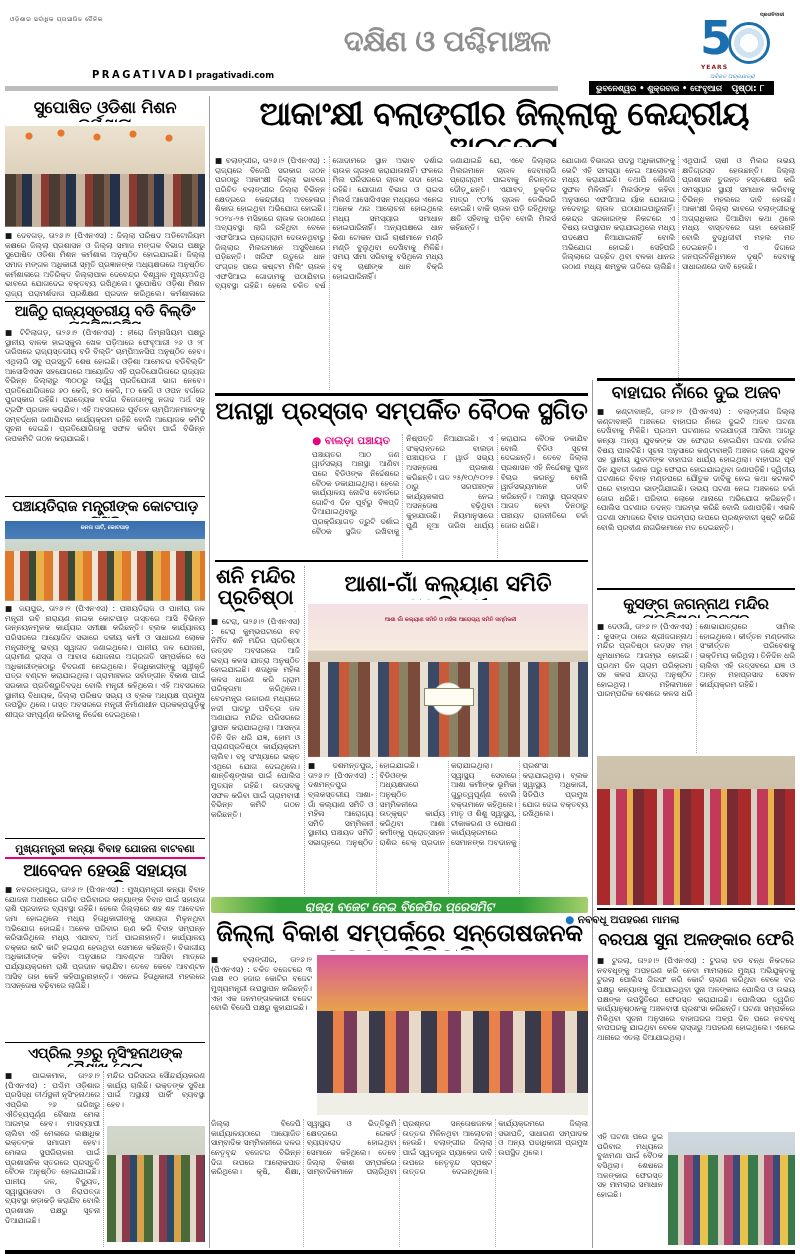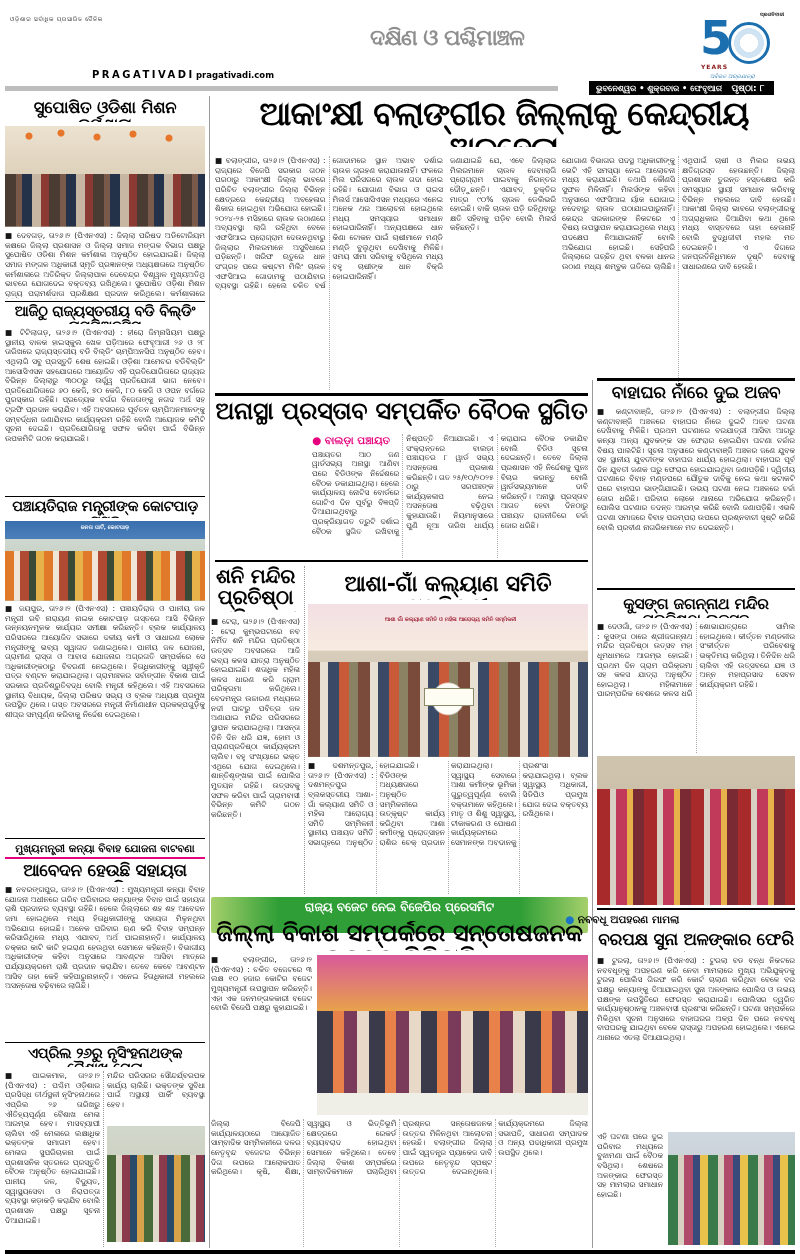--- a/index.html
+++ b/index.html
@@ -61,21 +61,21 @@
     background-size:100% 75%,100% 100%;background-position:bottom,top;}
 </style>
 </head>
 <body>
 
 <div class="page">
 
   <div class="abs" style="left:10px;top:15px;width:190px;height:9px;font-size:6px;letter-spacing:.6px;color:#222;">ଓଡ଼ିଶାର ସର୍ବାଧିକ ପ୍ରସାରିତ ଦୈନିକ</div>
   <div class="abs" style="left:92px;top:69px;width:120px;height:12px;font-size:10px;font-weight:800;letter-spacing:2.5px;color:#000;">PRAGATIVADI</div>
   <div class="abs" style="left:196px;top:70px;width:90px;height:11px;font-size:8.5px;font-weight:800;color:#000;">pragativadi.com</div>
-  <div class="hd" style="left:312px;top:26px;width:270px;height:48px;font-size:22px;color:#8f8f8f;letter-spacing:-1px;">ଦକ୍ଷିଣ ଓ ପଶ୍ଚିମାଞ୍ଚଳ</div>
+  <div class="hd" style="left:312px;top:26px;width:270px;height:48px;font-size:29px;color:#8f8f8f;letter-spacing:-1px;">ଦକ୍ଷିଣ ଓ ପଶ୍ଚିମାଞ୍ଚଳ</div>
 
   <div class="abs" style="left:698px;top:11px;width:88px;height:70px;">
     <div style="position:absolute;right:2px;top:0;font-size:5px;font-weight:700;color:#000;">ପ୍ରଗତିବାଦୀ</div>
     <div style="position:absolute;left:2px;top:4px;font-size:46px;font-weight:900;color:#1b6fae;line-height:1;">5</div>
     <div style="position:absolute;left:30px;top:11px;width:36px;height:36px;border:3px solid #1b6fae;border-radius:50%;
                 background:radial-gradient(circle,#ffffff 0 35%,#cfe3f2 36% 58%,#ffffff 59%);"></div>
     <div style="position:absolute;left:3px;top:52px;font-size:6px;font-weight:800;color:#8b1a1a;letter-spacing:1px;">YEARS</div>
     <div style="position:absolute;left:12px;top:62px;font-size:5.5px;font-style:italic;color:#1b6fae;">ଅବିରତ ଅଗ୍ରଯାତ୍ରା</div>
   </div>
 
@@ -104,21 +104,21 @@
   <div class="abs bt" style="left:5px;top:604px;width:200px;height:230px;">■ ଜୟପୁର, ତା୨୬।୨ (ପିଏନଏସ) : ପଞ୍ଚାୟତିରାଜ ଓ ପାନୀୟ ଜଳ ମନ୍ତ୍ରୀ ରବି ନାରାୟଣ ନାଇକ କୋଟପାଡ଼ ଗସ୍ତରେ ଆସି ବିଭିନ୍ନ ଉନ୍ନୟନମୂଳକ କାର୍ଯ୍ୟର ସମୀକ୍ଷା କରିଛନ୍ତି। ବ୍ଲକ କାର୍ଯ୍ୟାଳୟ ପରିସରରେ ଆୟୋଜିତ ସଭାରେ ଦଳୀୟ କର୍ମୀ ଓ ସାଧାରଣ ଲୋକେ ମନ୍ତ୍ରୀଙ୍କୁ ଭବ୍ୟ ସ୍ୱାଗତ ଜଣାଇଥିଲେ। ପାନୀୟ ଜଳ ଯୋଜନା, ଗ୍ରାମୀଣ ରାସ୍ତା ଓ ଆବାସ ଯୋଜନାର ଅଗ୍ରଗତି ସମ୍ପର୍କରେ ସେ ଅଧିକାରୀଙ୍କଠାରୁ ବିବରଣୀ ନେଇଥିଲେ। ହିତାଧିକାରୀଙ୍କୁ ସ୍ୱୀକୃତି ପତ୍ର ବଣ୍ଟନ କରାଯାଇଥିଲା। ଗ୍ରାମାଞ୍ଚଳର ସର୍ବାଙ୍ଗୀନ ବିକାଶ ପାଇଁ ସରକାର ପ୍ରତିଶ୍ରୁତିବଦ୍ଧ ବୋଲି ମନ୍ତ୍ରୀ କହିଥିଲେ। ଏହି ଅବସରରେ ସ୍ଥାନୀୟ ବିଧାୟକ, ଜିଲ୍ଲା ପରିଷଦ ସଭ୍ୟ ଓ ବ୍ଲକ ଅଧ୍ୟକ୍ଷ ପ୍ରମୁଖ ଉପସ୍ଥିତ ଥିଲେ। ଗସ୍ତ ଅବସରରେ ମନ୍ତ୍ରୀ ନିର୍ମାଣାଧୀନ ପ୍ରକଳ୍ପଗୁଡ଼ିକୁ ଶୀଘ୍ର ସମ୍ପୂର୍ଣ୍ଣ କରିବାକୁ ନିର୍ଦ୍ଦେଶ ଦେଇଥିଲେ।</div>
 
   <div class="hr" style="left:5px;top:838px;width:200px;height:1px;"></div>
   <div class="abs kicker" style="left:5px;top:842px;width:200px;height:15px;border-bottom:2.5px solid #e6007e;text-align:center;">ମୁଖ୍ୟମନ୍ତ୍ରୀ କନ୍ୟା ବିବାହ ଯୋଜନା ବାଟବଣା</div>
   <div class="hd" style="left:5px;top:861px;width:200px;height:21px;font-size:17px;">ଆବେଦନ ହେଉଛି ସହାୟତା ଆସୁନି</div>
   <div class="abs bt" style="left:5px;top:885px;width:200px;height:154px;">■ ନବରଙ୍ଗପୁର, ତା୨୬।୨ (ପିଏନଏସ) : ମୁଖ୍ୟମନ୍ତ୍ରୀ କନ୍ୟା ବିବାହ ଯୋଜନା ଅଧୀନରେ ଗରିବ ପରିବାରର କନ୍ୟାଙ୍କ ବିବାହ ପାଇଁ ସହାୟତା ରାଶି ପ୍ରଦାନର ବ୍ୟବସ୍ଥା ରହିଛି। ହେଲେ ଜିଲ୍ଲାରେ ଶହ ଶହ ଆବେଦନ ଜମା ହୋଇଥିଲେ ମଧ୍ୟ ହିତାଧିକାରୀଙ୍କୁ ସହାୟତା ମିଳୁନଥିବା ଅଭିଯୋଗ ହୋଇଛି। ଅନେକ ପରିବାର ଋଣ କରି ବିବାହ ସମ୍ପନ୍ନ କରିସାରିଥିଲେ ମଧ୍ୟ ଏଯାବତ୍ ଅର୍ଥ ପାଇନାହାନ୍ତି। କାର୍ଯ୍ୟାଳୟ ଚକ୍କର କାଟି କାଟି ହଇରାଣ ହେଉଥିବା ସେମାନେ କହିଛନ୍ତି। ବିଭାଗୀୟ ଅଧିକାରୀଙ୍କ କହିବା ଅନୁସାରେ ଆବଣ୍ଟନ ଆସିବା ମାତ୍ରେ ପର୍ଯ୍ୟାୟକ୍ରମେ ରାଶି ପ୍ରଦାନ କରାଯିବ। ତେବେ କେବେ ଆବଣ୍ଟନ ଆସିବ ତାହା କେହି କହିପାରୁନାହାନ୍ତି। ଏନେଇ ହିତାଧିକାରୀ ମହଲରେ ଅସନ୍ତୋଷ ବଢ଼ିବାରେ ଲାଗିଛି।</div>
 
   <div class="hr" style="left:5px;top:1042px;width:200px;height:1px;"></div>
   <div class="hd" style="left:5px;top:1046px;width:200px;height:21px;font-size:14.5px;">ଏପ୍ରିଲ ୨୬ରୁ ନୃସିଂହନାଥଙ୍କ ବୈଶାଖ ମେଳା</div>
   <div class="abs bt" style="left:5px;top:1071px;width:95px;height:177px;">■ ପାଇକମାଳ, ତା୨୬।୨ (ପିଏନଏସ) : ପଶ୍ଚିମ ଓଡ଼ିଶାର ପ୍ରସିଦ୍ଧ ତୀର୍ଥସ୍ଥଳୀ ନୃସିଂହନାଥରେ ଏପ୍ରିଲ ୨୬ ତାରିଖରୁ ଐତିହ୍ୟପୂର୍ଣ୍ଣ ବୈଶାଖ ମେଳା ଆରମ୍ଭ ହେବ। ମାସବ୍ୟାପୀ ଚାଲିବା ଏହି ମେଳାରେ ଲକ୍ଷାଧିକ ଭକ୍ତଙ୍କ ସମାଗମ ହେବ। ମେଳାର ସୁପରିଚାଳନା ପାଇଁ ପ୍ରଶାସନିକ ସ୍ତରରେ ପ୍ରସ୍ତୁତି ବୈଠକ ଅନୁଷ୍ଠିତ ହୋଇଯାଇଛି। ପାନୀୟ ଜଳ, ବିଦ୍ୟୁତ, ସ୍ୱାସ୍ଥ୍ୟସେବା ଓ ନିରାପତ୍ତା ବ୍ୟବସ୍ଥା କଡ଼ାକଡ଼ି କରାଯିବ ବୋଲି ପ୍ରଶାସନ ପକ୍ଷରୁ ସୂଚନା ଦିଆଯାଇଛି।</div>
-  <div class="abs bt" style="left:107px;top:1071px;width:98px;height:52px;">ମନ୍ଦିର ପରିସରର ସୌନ୍ଦର୍ଯ୍ବରପକ କାର୍ଯ୍ୟ ଚାଲିଛି। ଭକ୍ତଙ୍କ ସୁବିଧା ପାଇଁ ଅସ୍ଥାୟୀ ପାର୍କିଂ ବ୍ୟବସ୍ଥା ହେବ।</div>
+  <div class="abs bt" style="left:107px;top:1071px;width:98px;height:52px;">ମନ୍ଦିର ପରିସରର ସୌନ୍ଦର୍ଯ୍ୟକରଣ କାର୍ଯ୍ୟ ଚାଲିଛି। ଭକ୍ତଙ୍କ ସୁବିଧା ପାଇଁ ଅସ୍ଥାୟୀ ପାର୍କିଂ ବ୍ୟବସ୍ଥା ହେବ।</div>
   <div class="photo ph-mela" style="left:107px;top:1126px;width:98px;height:116px;"></div>
 
   <div class="hd" style="left:213px;top:97px;width:582px;height:50px;font-size:33px;letter-spacing:-1px;">ଆକାଂକ୍ଷୀ ବଲାଙ୍ଗୀର ଜିଲ୍ଲାକୁ କେନ୍ଦ୍ରୀୟ ଅବହେଳା</div>
   <div class="abs bt cols2" style="left:215px;top:156px;width:228px;height:234px;">■ ବଲାଙ୍ଗୀର, ତା୨୬।୨ (ପିଏନଏସ) : ରାଜ୍ୟରେ ବିଜେପି ସରକାର ଗଠନ ପରଠାରୁ ଆକାଂକ୍ଷୀ ଜିଲ୍ଲା ଭାବରେ ପରିଚିତ ବଲାଙ୍ଗୀର ଜିଲ୍ଲା ବିଭିନ୍ନ କ୍ଷେତ୍ରରେ କେନ୍ଦ୍ରୀୟ ଅବହେଳାର ଶିକାର ହୋଇଥିବା ଅଭିଯୋଗ ହୋଇଛି। ୨୦୨୪-୨୫ ମସିହାରେ ଚାଉଳ ଉଠାଣରେ ଅବ୍ୟବସ୍ଥା ଲାଗି ରହିଥିବା ବେଳେ ଏଫସିଆଇ ପ୍ରୋଗ୍ରାମ ଦେଉନଥିବାରୁ ଜିଲ୍ଲାର ମିଲରମାନେ ଅସୁବିଧାରେ ପଡ଼ିଛନ୍ତି। ଖରିଫ ଋତୁରେ ଧାନ ସଂଗ୍ରହ ପରେ କଷ୍ଟମ ମିଲିଂ ଚାଉଳ ଏଫସିଆଇ ଗୋଦାମକୁ ପଠାଯିବାର ବ୍ୟବସ୍ଥା ରହିଛି। ହେଲେ ଚଳିତ ବର୍ଷ ଗୋଦାମରେ ସ୍ଥାନ ଅଭାବ ଦର୍ଶାଇ ଚାଉଳ ଗ୍ରହଣ କରାଯାଉନାହିଁ। ଫଳରେ ମିଲ ପରିସରରେ ଚାଉଳ ଗଦା ହୋଇ ରହିଛି। ଯୋଗାଣ ବିଭାଗ ଓ ରାଇସ ମିଲର୍ସ ଆସୋସିଏସନ ମଧ୍ୟରେ ଏନେଇ ଅନେକ ଥର ଆଲୋଚନା ହୋଇଥିଲେ ମଧ୍ୟ ସମସ୍ୟାର ସମାଧାନ ହୋଇପାରିନାହିଁ। ଅନ୍ୟପକ୍ଷରେ ଧାନ କିଣା ଟୋକନ ପାଇଁ ଚାଷୀମାନେ ମଣ୍ଡି ମଣ୍ଡି ବୁଲୁଥିବା ଦେଖିବାକୁ ମିଳିଛି। ସମୟ ସୀମା ସରିବାକୁ ବସିଥିଲେ ମଧ୍ୟ ବହୁ ଚାଷୀଙ୍କ ଧାନ ବିକ୍ରି ହୋଇପାରିନାହିଁ।</div>
   <div class="abs" style="left:450px;top:156px;width:106px;height:234px;">
     <div class="bt">ଜଣାଯାଇଛି ଯେ, ଏବେ ଜିଲ୍ଲାର ମିଲରମାନେ ଚାଉଳ ଦେବାଲାଗି ପ୍ରୋଗ୍ରାମ ପାଇବାକୁ ନିରନ୍ତର ଦୌଡ଼ୁଛନ୍ତି। ଏଯାବତ୍ ଚୁକ୍ତିର ମାତ୍ର ୯୦% ଚାଉଳ ଡେଲିଭରି ହୋଇଛି। ବାକି ଚାଉଳ ପଡ଼ି ରହିଥିବାରୁ କ୍ଷତି ସହିବାକୁ ପଡ଼ିବ ବୋଲି ମିଲର୍ସ କହିଛନ୍ତି।</div>
   </div>
   <div class="abs bt cols2" style="left:562px;top:156px;width:233px;height:234px;">ଯୋଗାଣ ବିଭାଗର ପଦସ୍ଥ ଅଧିକାରୀଙ୍କୁ ଭେଟି ଏହି ସମସ୍ୟା ନେଇ ଆଲୋଚନା ମଧ୍ୟ କରାଯାଇଛି। ତଥାପି କୌଣସି ସୁଫଳ ମିଳିନାହିଁ। ମିଲର୍ସଙ୍କ କହିବା ଅନୁସାରେ ଏଫସିଆଇ ର୍ୟାକ ଯୋଗାଇ ନଦେବାରୁ ଚାଉଳ ପଠାଯାଇପାରୁନାହିଁ। କେନ୍ଦ୍ର ସରକାରଙ୍କ ନିକଟରେ ଏ ବିଷୟ ଉପସ୍ଥାପନ କରାଯାଇଥିଲେ ମଧ୍ୟ ପଦକ୍ଷେପ ନିଆଯାଇନାହିଁ ବୋଲି ଅଭିଯୋଗ ହୋଇଛି। ସେହିପରି ଜିଲ୍ଲାରେ ଗଚ୍ଛିତ ଥିବା ବଳକା ଧାନର ଉଠାଣ ମଧ୍ୟ ଶମ୍ବୁକ ଗତିରେ ଚାଲିଛି। ଏଥିପାଇଁ ଚାଷୀ ଓ ମିଲର ଉଭୟ କ୍ଷତିଗ୍ରସ୍ତ ହେଉଛନ୍ତି। ଜିଲ୍ଲା ପ୍ରଶାସନ ତୁରନ୍ତ ହସ୍ତକ୍ଷେପ କରି ସମସ୍ୟାର ସ୍ଥାୟୀ ସମାଧାନ କରିବାକୁ ବିଭିନ୍ନ ମହଲରେ ଦାବି ହେଉଛି। ଆକାଂକ୍ଷୀ ଜିଲ୍ଲା ଭାବରେ ବଲାଙ୍ଗୀରକୁ ଅଗ୍ରାଧିକାର ଦିଆଯିବା କଥା ଥିଲେ ମଧ୍ୟ ବାସ୍ତବରେ ତାହା ହେଉନାହିଁ ବୋଲି ବୁଦ୍ଧିଜୀବୀ ମହଲ ମତ ଦେଇଛନ୍ତି। ଏ ଦିଗରେ ଜନପ୍ରତିନିଧିମାନେ ଦୃଷ୍ଟି ଦେବାକୁ ସାଧାରଣରେ ଦାବି ହେଉଛି।</div>
 
   <div class="hr" style="left:215px;top:393px;width:373px;height:2.5px;"></div>
@@ -142,21 +142,21 @@
   <div class="photo ph-asha" style="left:308px;top:604px;width:280px;height:153px;">
     <div class="pbanner" style="left:45px;top:12px;width:195px;height:18px;color:#9c1a30;">ଆଶା ଗାଁ କଲ୍ୟାଣ ସମିତି ଓ ମହିଳା ଆରୋଗ୍ୟ ସମିତି ସମ୍ମିଳନୀ</div>
     <div style="position:absolute;left:116px;top:84px;width:48px;height:16px;background:#fdfdf4;border:1px solid #8a8a6a;"></div>
   </div>
   <div class="abs bt cols4" style="left:308px;top:761px;width:280px;height:133px;">■ ଦଶମନ୍ତପୁର, ତା୨୬।୨ (ପିଏନଏସ) : ଦଶମନ୍ତପୁର ବ୍ଲକସ୍ତରୀୟ ଆଶା-ଗାଁ କଲ୍ୟାଣ ସମିତି ଓ ମହିଳା ଆରୋଗ୍ୟ ସମିତି ସମ୍ମିଳନୀ ସ୍ଥାନୀୟ ପଞ୍ଚାୟତ ସମିତି ସଭାଗୃହରେ ଅନୁଷ୍ଠିତ ହୋଇଯାଇଛି। ବିଡିଓଙ୍କ ଅଧ୍ୟକ୍ଷତାରେ ଅନୁଷ୍ଠିତ ସମ୍ମିଳନୀରେ ଉତ୍କୃଷ୍ଟ କାର୍ଯ୍ୟ କରିଥିବା ଆଶା କର୍ମୀଙ୍କୁ ପ୍ରୋତ୍ସାହନ ରାଶିର ଚେକ୍ ପ୍ରଦାନ କରାଯାଇଥିଲା। ସ୍ୱାସ୍ଥ୍ୟ ସେବାରେ ଆଶା କର୍ମୀଙ୍କ ଭୂମିକା ଗୁରୁତ୍ୱପୂର୍ଣ୍ଣ ବୋଲି ବକ୍ତାମାନେ କହିଥିଲେ। ମାତୃ ଓ ଶିଶୁ ସ୍ୱାସ୍ଥ୍ୟ, ଟୀକାକରଣ ଓ ପୋଷଣ କାର୍ଯ୍ୟକ୍ରମରେ ସେମାନଙ୍କ ଅବଦାନକୁ ପ୍ରଶଂସା କରାଯାଇଥିଲା। ବ୍ଲକ ସ୍ୱାସ୍ଥ୍ୟ ଅଧିକାରୀ, ସିଡିପିଓ ପ୍ରମୁଖ ଯୋଗ ଦେଇ ବକ୍ତବ୍ୟ ରଖିଥିଲେ।</div>
 
   <div class="hd" style="left:597px;top:596px;width:198px;height:22px;font-size:15.5px;">କୁସଙ୍ଗ ଜଗନ୍ନାଥ ମନ୍ଦିର ପ୍ରତିଷ୍ଠା ଉତ୍ସବ</div>
   <div class="abs bt cols2" style="left:597px;top:622px;width:198px;height:131px;">■ ଦେଓଗାଁ, ତା୨୬।୨ (ପିଏନଏସ) : କୁସଙ୍ଗ ଠାରେ ଶ୍ରୀଜଗନ୍ନାଥ ମନ୍ଦିର ପ୍ରତିଷ୍ଠା ଉତ୍ସବ ମହା ଧୂମଧାମରେ ଆରମ୍ଭ ହୋଇଛି। ପ୍ରଥମ ଦିନ ଗ୍ରାମ ପରିକ୍ରମା ସହ କଳସ ଯାତ୍ରା ଅନୁଷ୍ଠିତ ହୋଇଥିଲା। ମହିଳାମାନେ ପାରମ୍ପରିକ ବେଶରେ କଳସ ଧରି ଶୋଭାଯାତ୍ରାରେ ସାମିଲ ହୋଇଥିଲେ। କୀର୍ତ୍ତନ ମଣ୍ଡଳୀର ସଂକୀର୍ତ୍ତନ ପରିବେଶକୁ ଭକ୍ତିମୟ କରିଥିଲା। ତିନିଦିନ ଧରି ଚାଲିବା ଏହି ଉତ୍ସବରେ ଯଜ୍ଞ ଓ ଅନ୍ନ ମହାପ୍ରସାଦ ସେବନ କାର୍ଯ୍ୟକ୍ରମ ରହିଛି।</div>
   <div class="photo ph-women" style="left:597px;top:756px;width:198px;height:149px;"></div>
 
-  <div class="band" style="left:211px;top:897px;width:377px;height:36px;">ରାଜ୍ୟ ବଜେଟ ନେଇ ବିଜେପିର ପ୍ରେସମିଟ</div>
+  <div class="band" style="left:211px;top:897px;width:377px;height:16px;font-style:italic;">ରାଜ୍ୟ ବଜେଟ ନେଇ ବିଜେପିର ପ୍ରେସମିଟ</div>
   <div class="hd" style="left:211px;top:921px;width:377px;height:30px;font-size:24px;">ଜିଲ୍ଲା ବିକାଶ ସମ୍ପର୍କରେ ସନ୍ତୋଷଜନକ ଉତ୍ତର ମିଳିଲାନି</div>
   <div class="abs bt" style="left:211px;top:955px;width:101px;height:160px;">■ ବଲାଙ୍ଗୀର, ତା୨୬।୨ (ପିଏନଏସ) : ଚଳିତ ବଜେଟରେ ୩ ଲକ୍ଷ ୧୦ ହଜାର କୋଟିର ବଜେଟ ମୁଖ୍ୟମନ୍ତ୍ରୀ ଉପସ୍ଥାପନ କରିଛନ୍ତି। ଏହା ଏକ ଜନମଙ୍ଗଳକାରୀ ବଜେଟ ବୋଲି ବିଜେପି ପକ୍ଷରୁ କୁହାଯାଇଛି।</div>
   <div class="photo ph-press" style="left:317px;top:955px;width:271px;height:160px;"></div>
   <div class="abs bt cols4" style="left:211px;top:1119px;width:377px;height:128px;">ଜିଲ୍ଲା ବିଜେପି କାର୍ଯ୍ୟାଳୟଠାରେ ଆୟୋଜିତ ସାମ୍ବାଦିକ ସମ୍ମିଳନୀରେ ଦଳର ନେତୃବୃନ୍ଦ ବଜେଟର ବିଭିନ୍ନ ଦିଗ ଉପରେ ଆଲୋକପାତ କରିଥିଲେ। କୃଷି, ଶିକ୍ଷା, ସ୍ୱାସ୍ଥ୍ୟ ଓ ଭିତ୍ତିଭୂମି କ୍ଷେତ୍ରରେ ରେକର୍ଡ ବ୍ୟୟବରାଦ ହୋଇଥିବା ସେମାନେ କହିଥିଲେ। ତେବେ ଜିଲ୍ଲା ବିକାଶ ସମ୍ପର୍କରେ ସାମ୍ବାଦିକମାନେ ପଚାରିଥିବା ପ୍ରଶ୍ନର ସନ୍ତୋଷଜନକ ଉତ୍ତର ମିଳିନଥିବା ଆଲୋଚନା ହେଉଛି। ବଲାଙ୍ଗୀର ଜିଲ୍ଲା ପାଇଁ ସ୍ୱତନ୍ତ୍ର ପ୍ୟାକେଜ ଦାବି ଉପରେ ନେତୃବୃନ୍ଦ ସ୍ପଷ୍ଟ ଉତ୍ତର ଦେଇନଥିଲେ। କାର୍ଯ୍ୟକ୍ରମରେ ଜିଲ୍ଲା ସଭାପତି, ସାଧାରଣ ସମ୍ପାଦକ ଓ ଅନ୍ୟ ପଦାଧିକାରୀ ପ୍ରମୁଖ ଉପସ୍ଥିତ ଥିଲେ।</div>
 
   <div class="hr" style="left:597px;top:908px;width:198px;height:1.5px;"></div>
   <div class="abs kicker" style="left:565px;top:913px;width:198px;height:15px;">
     <span class="blue">●</span>
     <span>ନବବଧୂ ଅପହରଣ ମାମଲା</span>
   </div>

